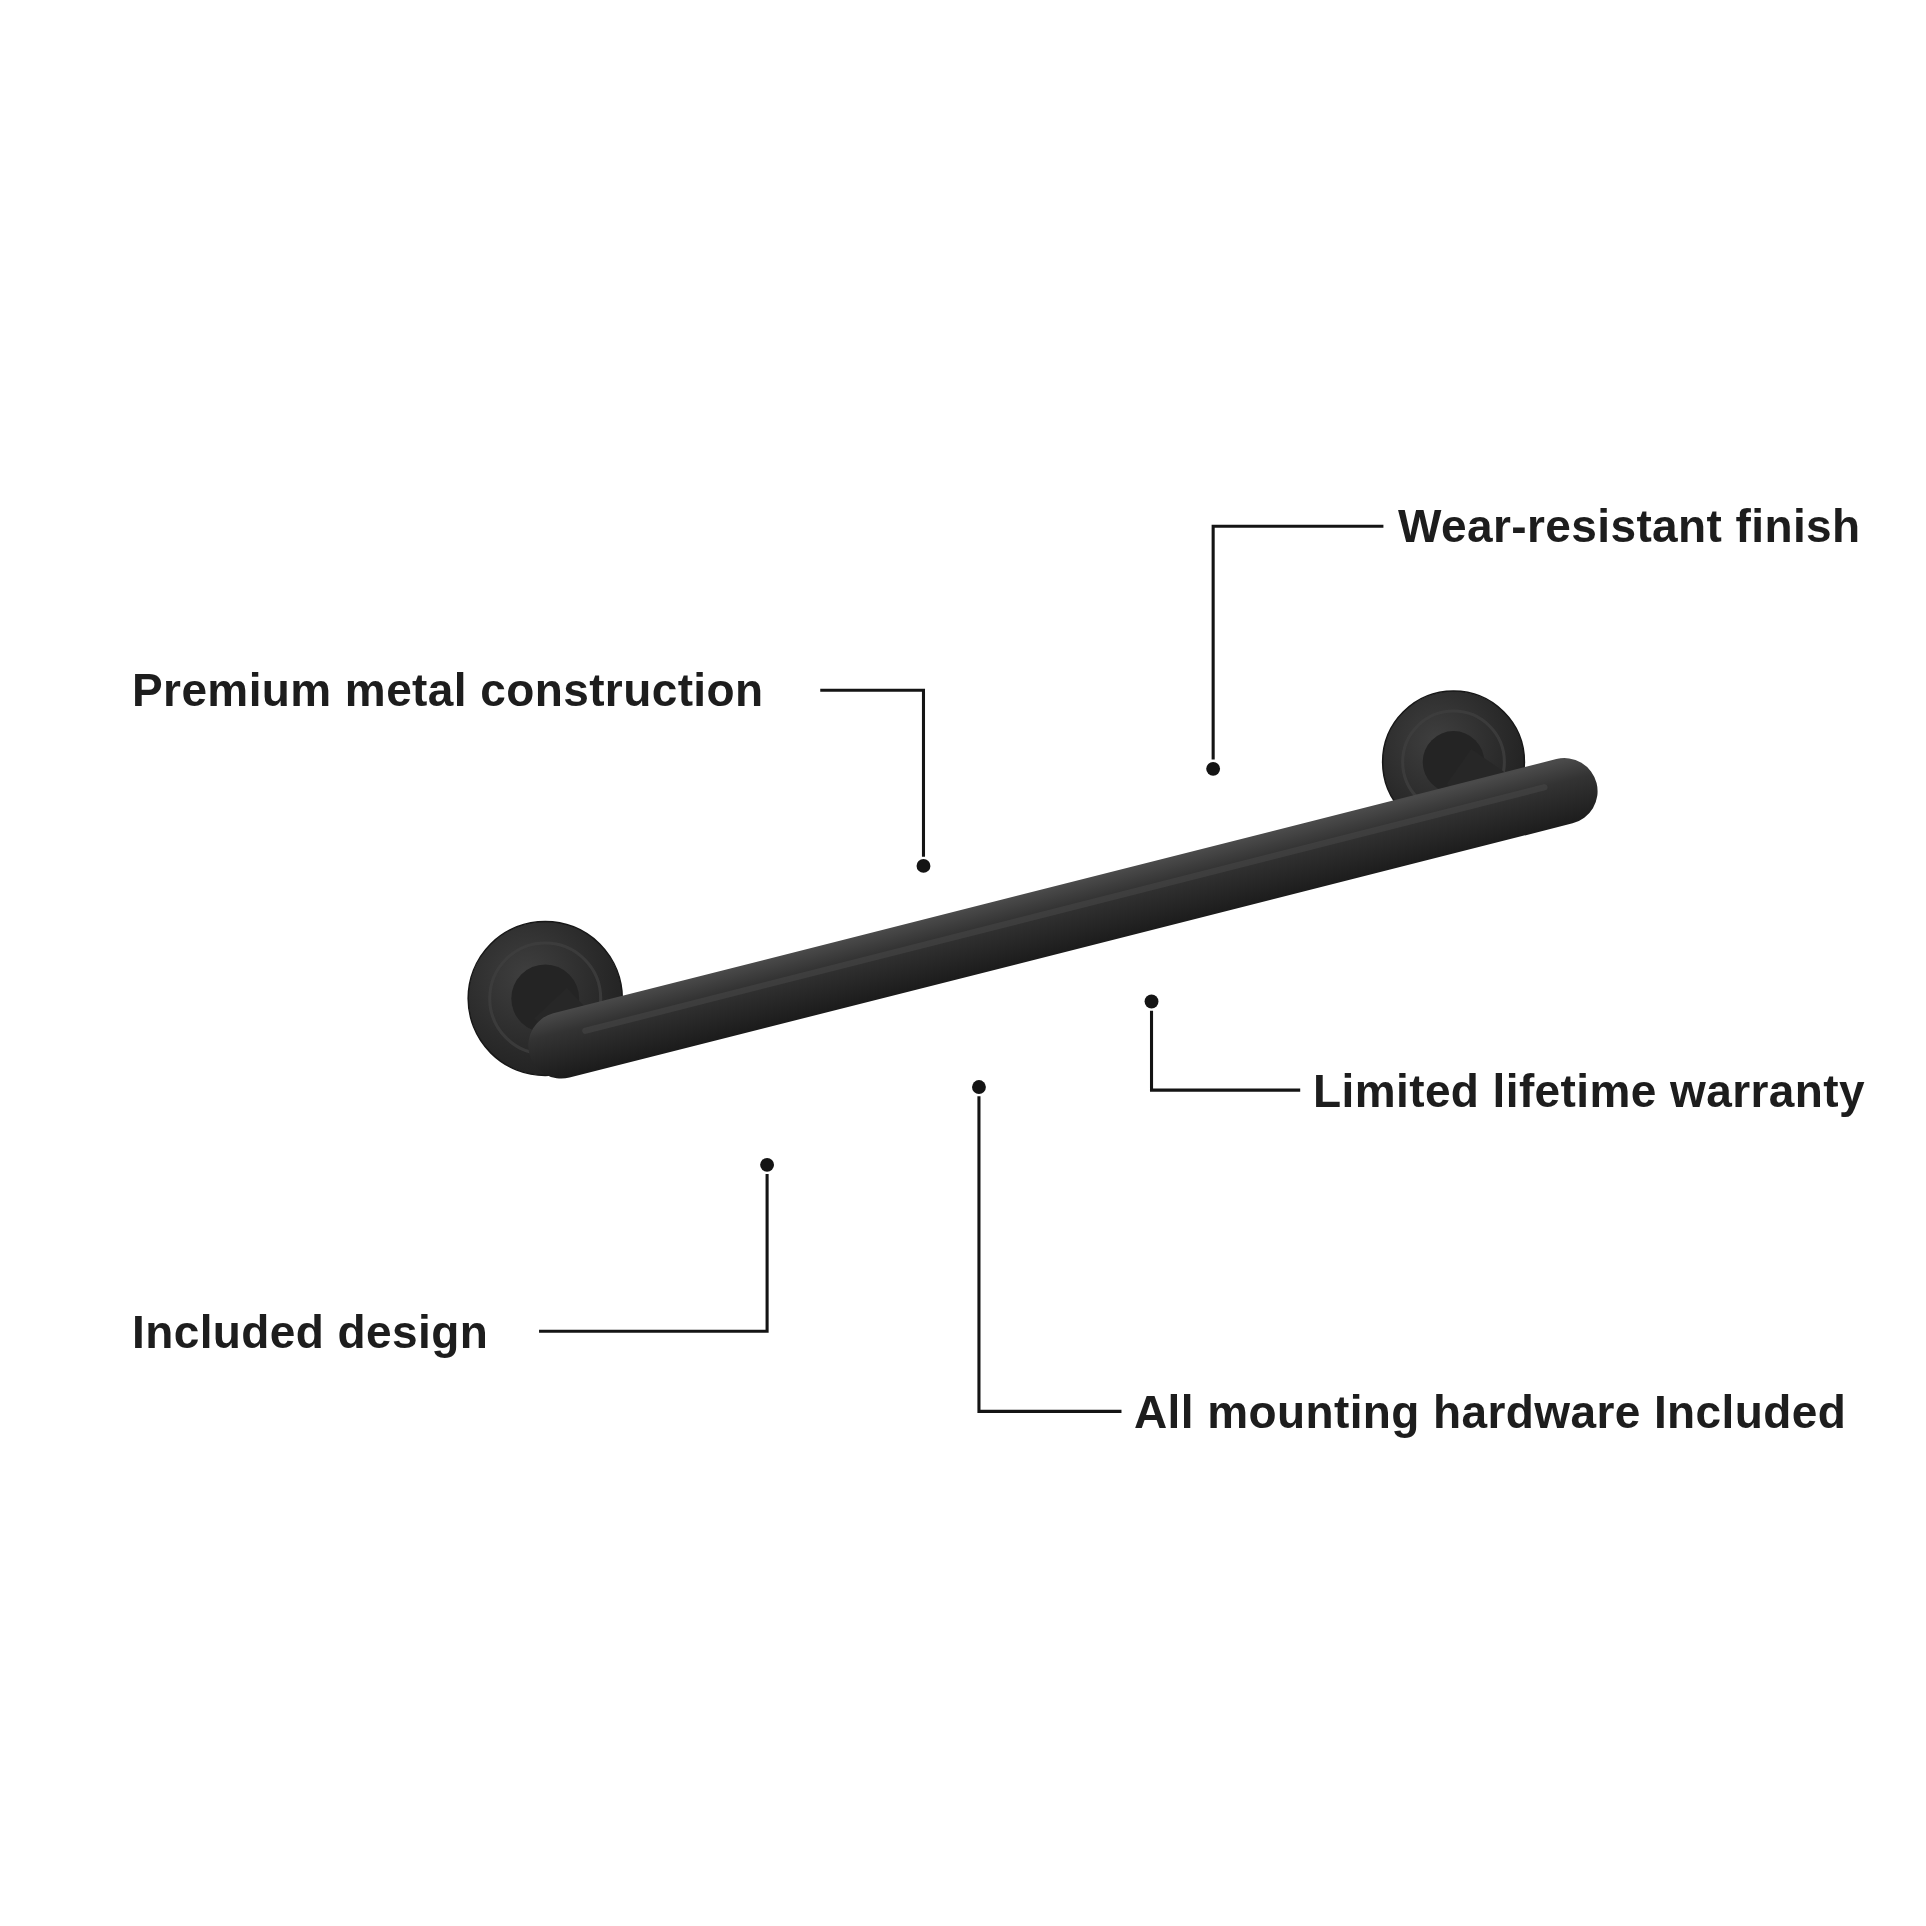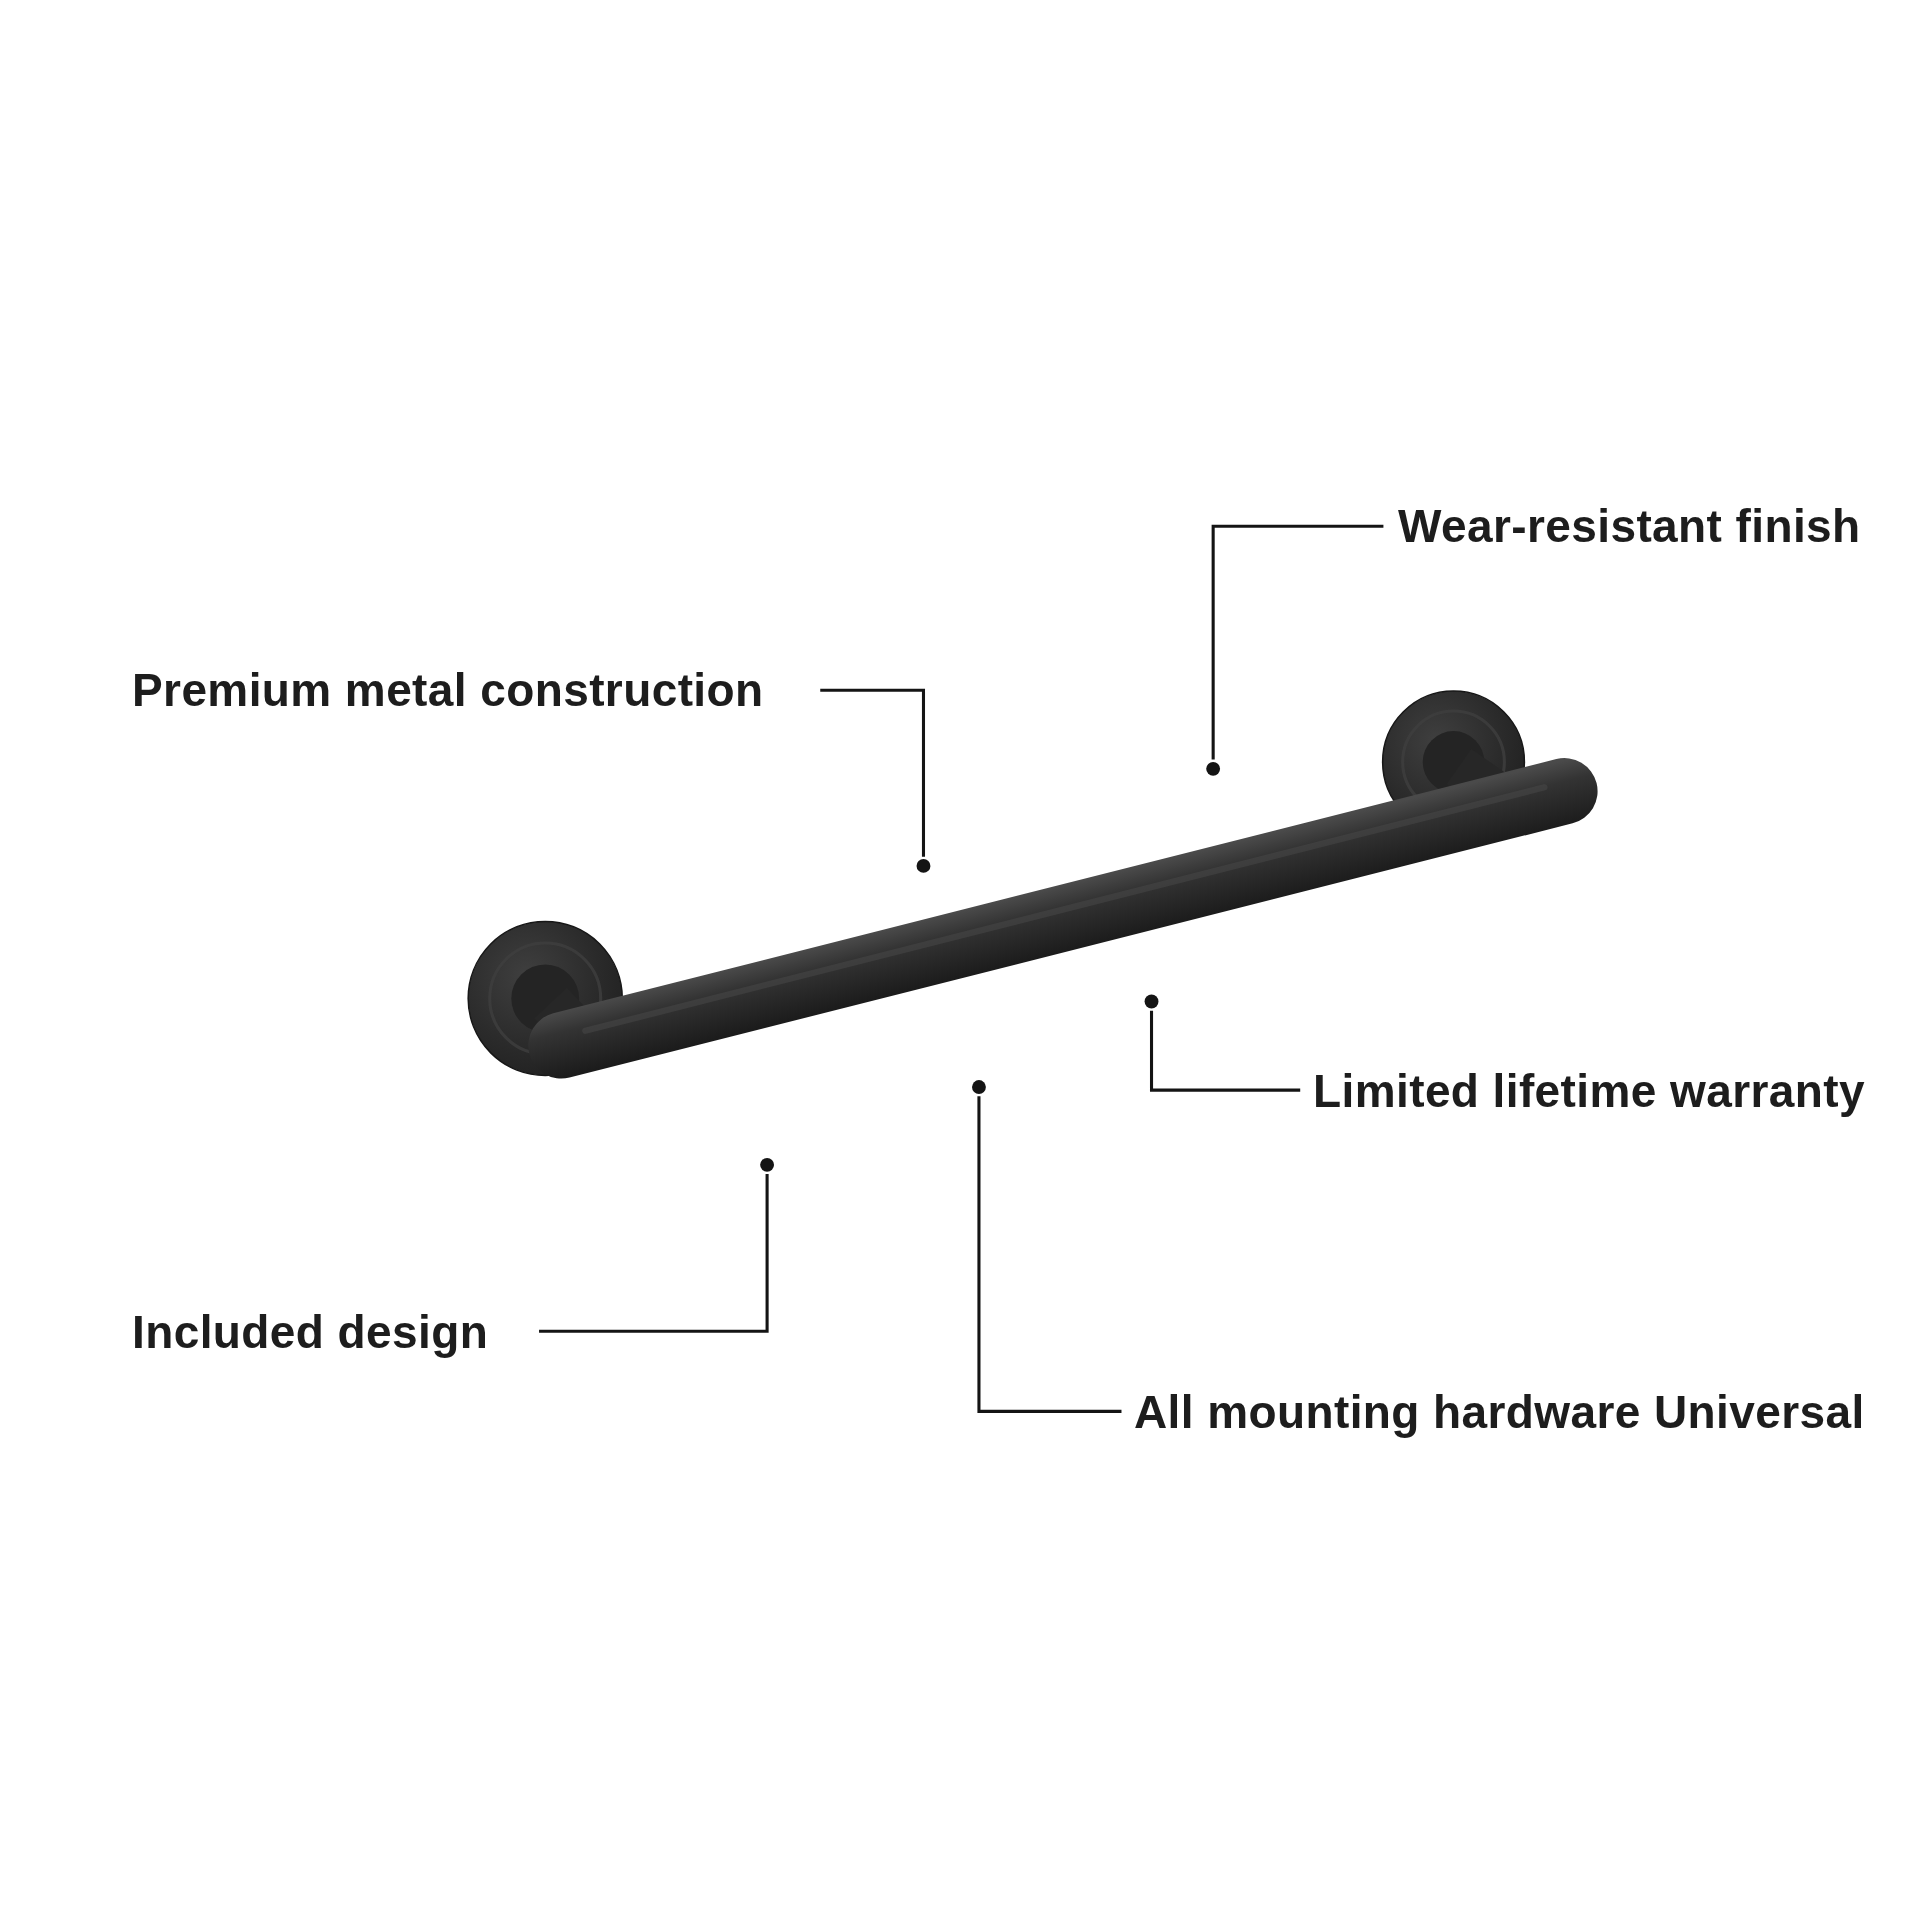--- a/index.html
+++ b/index.html
@@ -100,16 +100,16 @@
   </svg>
 
   <div class="callout-label" style="left: 1352px; top: 526px;">Wear-resistant finish</div>
 
   <div class="callout-label" style="left: 86px; top: 690px;">Premium metal construction</div>
 
   <div class="callout-label" style="left: 1267px; top: 1091px;">Limited lifetime warranty</div>
 
   <div class="callout-label" style="left: 86px; top: 1332px;">Included design</div>
 
-  <div class="callout-label" style="left: 1088px; top: 1412px;">All mounting hardware Universal</div>
+  <div class="callout-label" style="left: 1088px; top: 1412px;">All mounting hardware Included</div>
 
 </div>
 
 
 </body></html>

